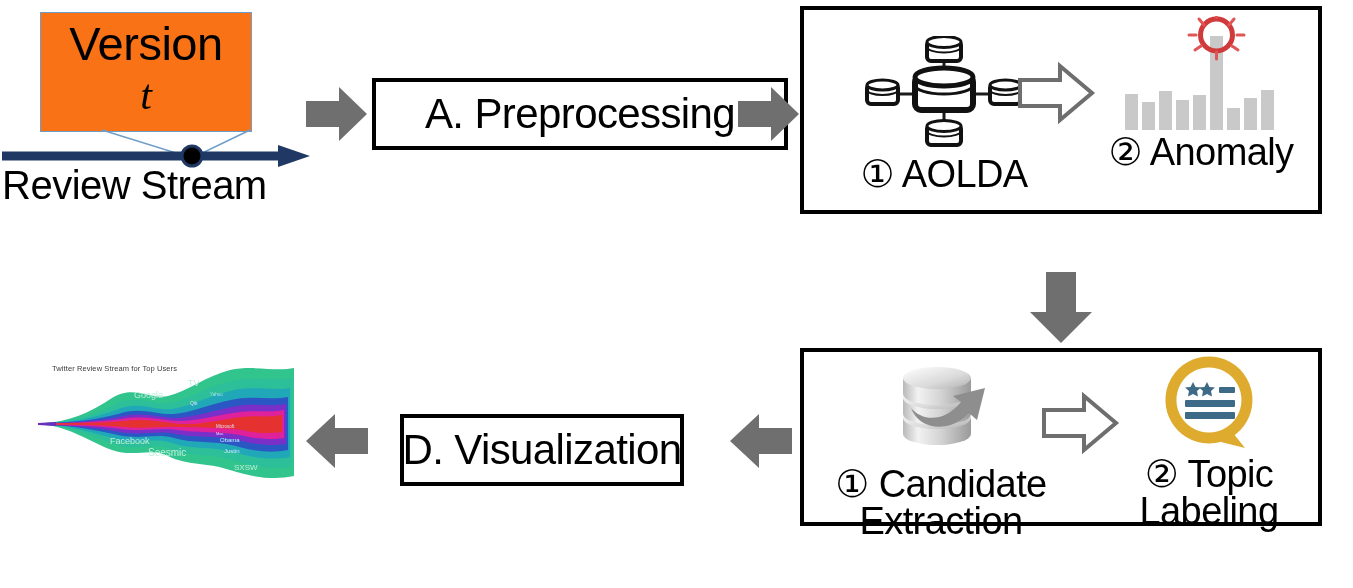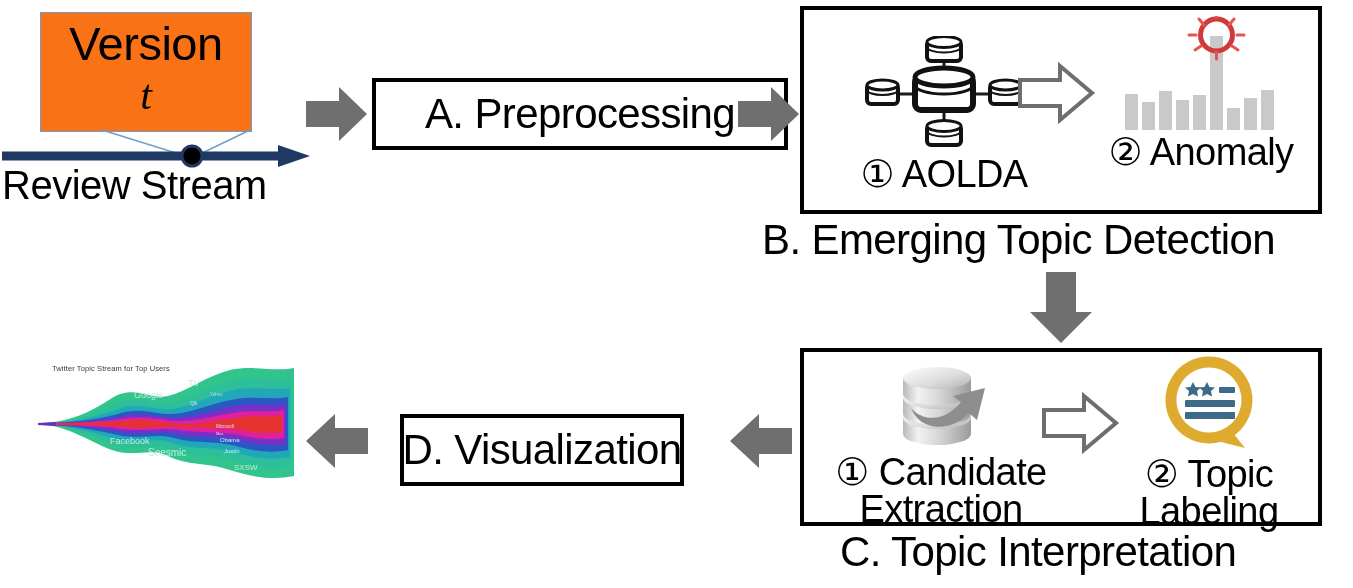--- a/index.html
+++ b/index.html
@@ -210,21 +210,20 @@
           <line x1="99.5" y1="-6" x2="99.5" y2="1"></line>
         </g>
       </svg>
       <div class="step-caption" style="margin-top:0px;">
         <span class="circnum">②</span>
         <span>Anomaly</span>
       </div>
     </div>
   </div>
 
-  <div class="abs stage-caption" id="caption-b">B. Emerging Topic Detection</div>
 
   <svg class="abs" style="left:1028px; top:272px; width:66px; height:72px;" viewBox="0 0 66 72">
     <polygon class="gray-arrow" points="18,0 48,0 48,40 64,40 33,71 2,40 18,40"></polygon>
   </svg>
 
   <div class="abs stagebox" id="box-c">
 
     <div class="step" style="left:12px; top:6px; width:250px;">
       <svg style="display:block; margin:0 auto; width:104px; height:96px;" viewBox="0 0 104 96">
         <defs>
@@ -248,21 +247,21 @@
         <rect x="14" y="40" width="68" height="16" fill="url(#dbg)"></rect>
         <ellipse cx="48" cy="56" rx="34" ry="11" fill="url(#dbg)"></ellipse>
         <ellipse cx="48" cy="40" rx="34" ry="11" fill="url(#dbtop)"></ellipse>
 
         <rect x="14" y="20" width="68" height="16" fill="url(#dbg)"></rect>
         <ellipse cx="48" cy="36" rx="34" ry="11" fill="url(#dbg)"></ellipse>
         <ellipse cx="48" cy="20" rx="34" ry="11" fill="url(#dbtop)"></ellipse>
 
         <path d="M22 50 C34 64 56 64 72 44 L64 38 L96 30 L88 62 L80 55 C60 76 30 72 22 50 Z" fill="#8e8e8e"></path>
       </svg>
-      <div class="step-caption" style="margin-top:0;">
+      <div class="step-caption" style="margin-top:12px;">
         <span class="circnum">①</span>
         <span>Candidate</span>
       </div>
       <div class="step-caption">Extraction</div>
     </div>
 
     <svg class="abs" style="left:236px; top:36px; width:80px; height:70px;" viewBox="0 0 80 70">
       <polygon class="hollow-arrow" points="4,22 44,22 44,8 76,35 44,62 44,48 4,48"></polygon>
     </svg>
 
@@ -279,21 +278,20 @@
         </g>
       </svg>
       <div class="step-caption" style="margin-top:2px;">
         <span class="circnum">②</span>
         <span>Topic</span>
       </div>
       <div class="step-caption">Labeling</div>
     </div>
   </div>
 
-  <div class="abs stage-caption" id="caption-c">C. Topic Interpretation</div>
 
   <svg class="abs" style="left:728px; top:412px; width:66px; height:58px;" viewBox="0 0 66 58">
     <polygon class="gray-arrow" points="64,16 31,16 31,2 2,29 31,56 31,42 64,42"></polygon>
   </svg>
 
   <div class="abs pbox" id="box-visualization">
     <span class="pbox-label">D. Visualization</span>
   </div>
 
   <svg class="abs" style="left:304px; top:412px; width:66px; height:58px;" viewBox="0 0 66 58">
@@ -331,17 +329,17 @@
       <text x="172" y="38" font-family="Liberation Sans, sans-serif" font-size="4.5" fill="#a9dff2">Yahoo</text>
       <text x="152" y="47" font-family="Liberation Sans, sans-serif" font-size="5" fill="#cfe4ff">Qik</text>
       <text x="72" y="86" font-family="Liberation Sans, sans-serif" font-size="9" fill="#bfeede">Facebook</text>
       <text x="110" y="98" font-family="Liberation Sans, sans-serif" font-size="10" fill="#bfeede">Seesmic</text>
       <text x="178" y="70" font-family="Liberation Sans, sans-serif" font-size="4.5" fill="#e6d6ff">Microsoft</text>
       <text x="182" y="84" font-family="Liberation Sans, sans-serif" font-size="6" fill="#cfe9ff">Obama</text>
       <text x="186" y="95" font-family="Liberation Sans, sans-serif" font-size="6" fill="#cfe9ff">Justin</text>
       <text x="196" y="112" font-family="Liberation Sans, sans-serif" font-size="8" fill="#bfeede">SXSW</text>
       <text x="178" y="77" font-family="Liberation Sans, sans-serif" font-size="4" fill="#e6d6ff">Mac</text>
     </svg>
-    <div class="sg-title">Twitter Topic Stream for Top Users</div>
+    <div class="sg-title">Twitter Review Stream for Top Users</div>
   </div>
 
 
 </div>
 
 </body></html>

